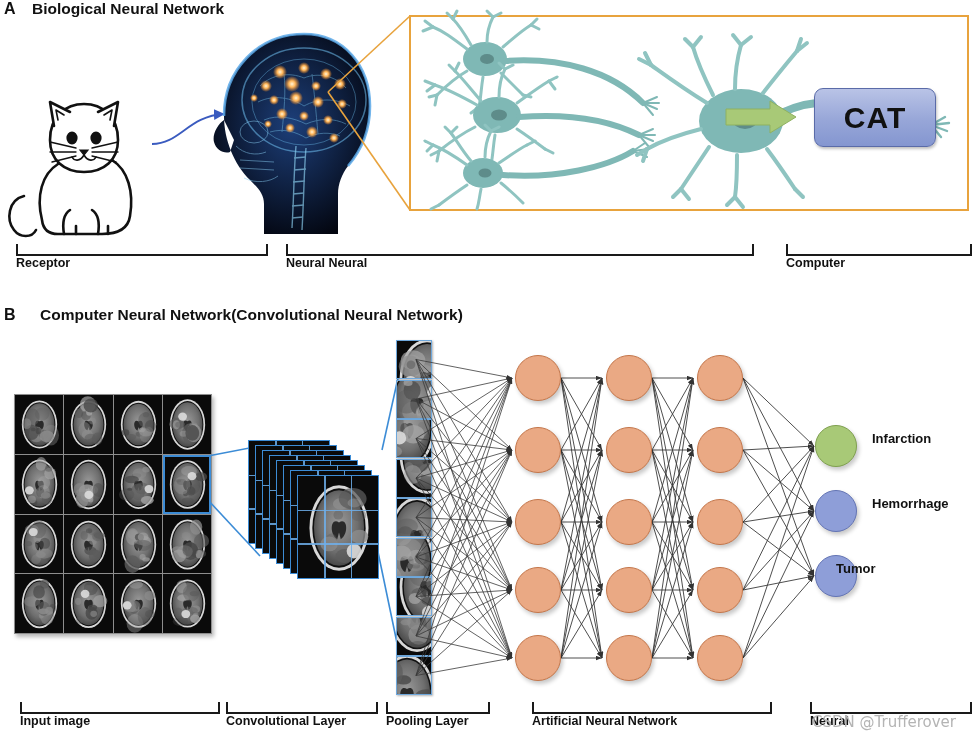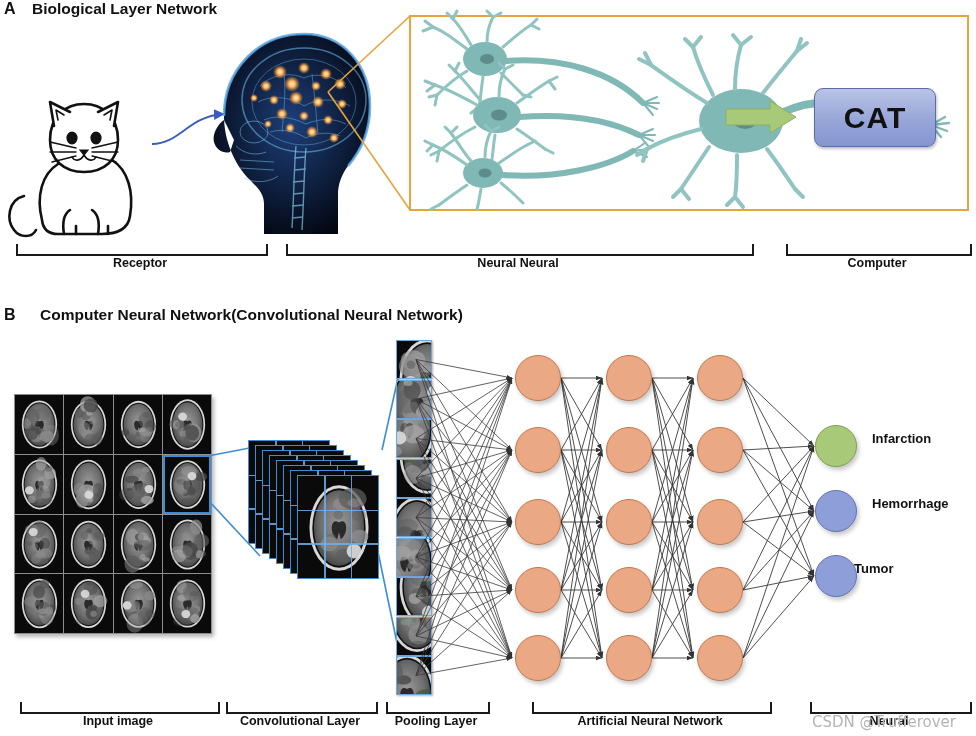--- a/index.html
+++ b/index.html
@@ -18,21 +18,21 @@
     font-size:15.5px;font-weight:bold;color:#111;white-space:nowrap;
   }
 
   
   .bracket-group{position:absolute;}
   .bracket{
     position:absolute;left:0;top:0;width:100%;height:10px;
     border:2px solid #1a1a1a;border-top:none;
   }
   .bracket-label{
-    position:absolute;left:0;top:12px;width:100%;text-align:center;
+    position:absolute;left:0;top:12px;width:100%;text-align:left;
     font-size:12.5px;font-weight:bold;color:#111;white-space:nowrap;
   }
 
   
   .cat-wrap{position:absolute;}
 
   
   .head-wrap{position:absolute;}
 
   
@@ -93,21 +93,21 @@
     position:absolute;font-size:15px;color:#b4b4b4;white-space:nowrap;
     font-family:"DejaVu Sans",sans-serif;
   }
 
   svg{display:block;overflow:visible;}
 </style>
 </head>
 <body>
 
 <div class="abs panel-letter" style="left:4px;top:0px;">A</div>
-<div class="abs panel-title" style="left:32px;top:0px;">Biological Layer Network</div>
+<div class="abs panel-title" style="left:32px;top:0px;">Biological Neural Network</div>
 
 <div class="cat-wrap" style="left:6px;top:88px;width:150px;height:155px;">
   <svg width="150" height="155" viewBox="0 0 150 155">
     <g fill="#ffffff" stroke="#111" stroke-width="2.6" stroke-linecap="round" stroke-linejoin="round">
 
       <path d="M18 108 C2 112 0 132 8 142 C14 150 26 150 30 142"></path>
 
       <path d="M36 132 C30 108 36 86 52 76 C58 60 70 56 80 62
                C92 54 104 60 106 72 C122 82 128 104 124 128
                C122 142 110 146 96 146 L52 146 C42 146 37 141 36 132 Z"></path>
@@ -1509,21 +1509,21 @@
     <div class="node hidden-n" style="left: 277px; top: 159px; height: 46px; width: 46px;"></div>
     <div class="node hidden-n" style="left: 277px; top: 227px; height: 46px; width: 46px;"></div>
     <div class="node hidden-n" style="left: 277px; top: 295px; height: 46px; width: 46px;"></div>
     <div class="node out-green" style="left: 395px; top: 85px; height: 42px; width: 42px; background: rgb(168, 201, 119);"></div>
     <div class="node out-blue" style="left: 395px; top: 150px; height: 42px; width: 42px; background: rgb(142, 158, 216);"></div>
     <div class="node out-blue" style="left: 395px; top: 215px; height: 42px; width: 42px; background: rgb(142, 158, 216);"></div>
   </div>
 
 <div class="out-label" style="left:872px;top:431px;">Infarction</div>
 <div class="out-label" style="left:872px;top:496px;">Hemorrhage</div>
-<div class="out-label" style="left:854px;top:561px;">Tumor</div>
+<div class="out-label" style="left:836px;top:561px;">Tumor</div>
 
 <div class="bracket-group" style="left:20px;top:702px;width:196px;">
   <div class="bracket"></div>
   <div class="bracket-label">Input image</div>
 </div>
 <div class="bracket-group" style="left:226px;top:702px;width:148px;">
   <div class="bracket"></div>
   <div class="bracket-label">Convolutional Layer</div>
 </div>
 <div class="bracket-group" style="left:386px;top:702px;width:100px;">

